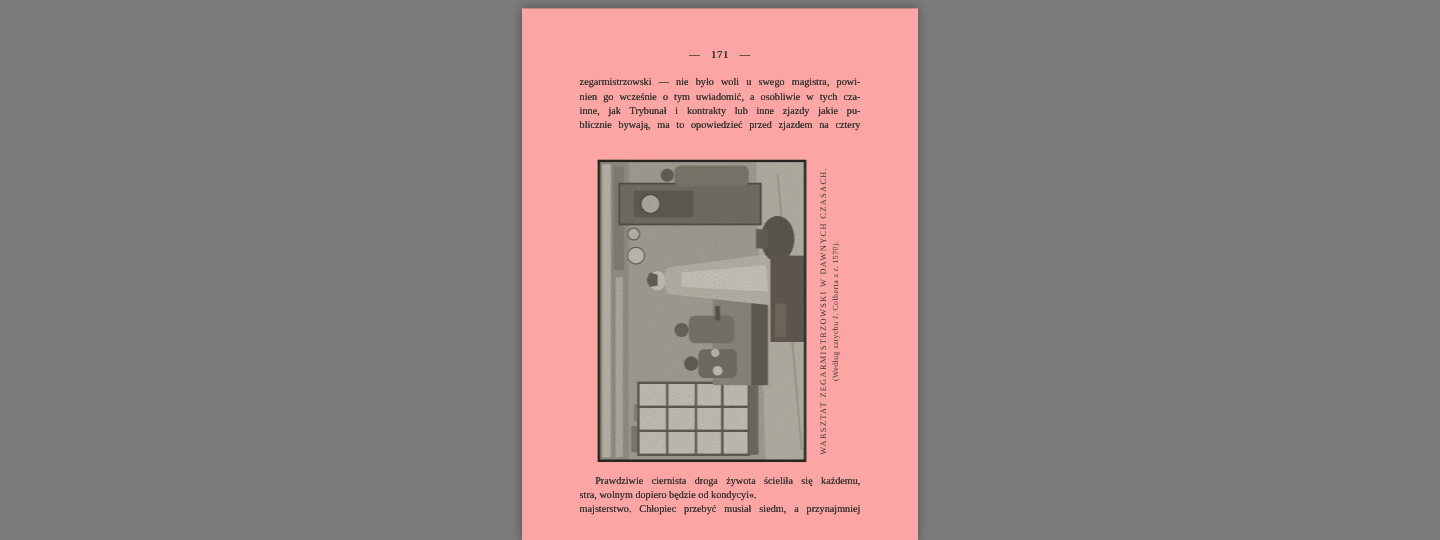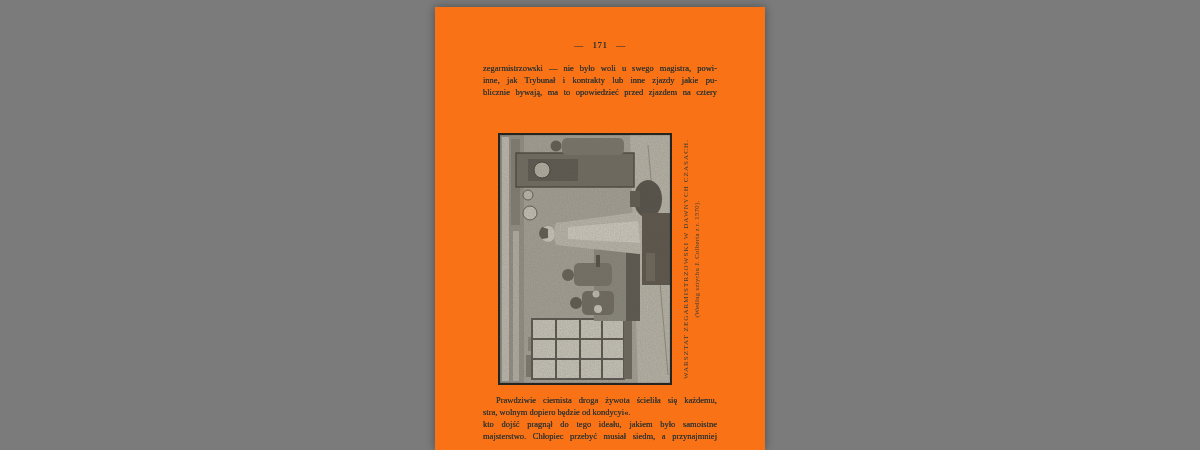--- a/index.html
+++ b/index.html
@@ -6,21 +6,21 @@
   body{
     width:1200px;height:450px;
     background:#7b7b7b;
     overflow:hidden;
     position:relative;
     font-family:"Liberation Serif","DejaVu Serif",serif;
   }
   .page{
     position:absolute;left:435px;top:7px;
     width:330px;height:443px;
-    background:#f97316;
+    background:#fca5a5;
     box-shadow:0 0 9px rgba(0,0,0,0.38);
   }
   .pagenum{
     position:absolute;top:33px;left:48px;width:234px;
     text-align:center;
     font-size:9px;font-weight:bold;color:#35342f;
     word-spacing:6px;
     letter-spacing:0.5px;
   }
   .textcol{
@@ -70,20 +70,21 @@
 </style>
 </head>
 <body>
 
 <div class="page">
 
   <div class="pagenum">— 171 —</div>
 
   <div class="textcol body-top">
     <div class="jline">zegarmistrzowski — nie było woli u swego magistra, powi-</div>
+    <div class="jline">nien go wcześnie o tym uwiadomić, a osobliwie w tych cza-</div>
     <div class="jline">inne, jak Trybunał i kontrakty lub inne zjazdy jakie pu-</div>
     <div class="jline">blicznie bywają, ma to opowiedzieć przed zjazdem na cztery</div>
   </div>
 
   <div class="figure-slot">
     <div class="figure-inner">
       <svg viewBox="0 0 252 174" preserveAspectRatio="none" xmlns="http://www.w3.org/2000/svg">
         <defs>
           <filter id="grain" x="0" y="0" width="100%" height="100%">
             <feTurbulence type="fractalNoise" baseFrequency="0.85" numOctaves="2" stitchTiles="stitch"></feTurbulence>
@@ -151,17 +152,16 @@
   <div class="caption-slot">
     <div class="caption-inner">
       <div class="caption-line1">WARSZTAT ZEGARMISTRZOWSKI W DAWNYCH CZASACH.</div>
       <div class="caption-line2">(Według sztychu J. Colberta z r. 1570).</div>
     </div>
   </div>
 
   <div class="textcol body-bottom">
     <div class="jline indent">Prawdziwie ciernista droga żywota ścieliła się każdemu,</div>
     <div class="jline jline-end">stra, wolnym dopiero będzie od kondycyi«.</div>
-    <div class="jline">kto dojść pragnął do tego ideału, jakiem było samoistne</div>
     <div class="jline">majsterstwo. Chłopiec przebyć musiał siedm, a przynajmniej</div>
   </div>
 
 </div>
 
 </body></html>

